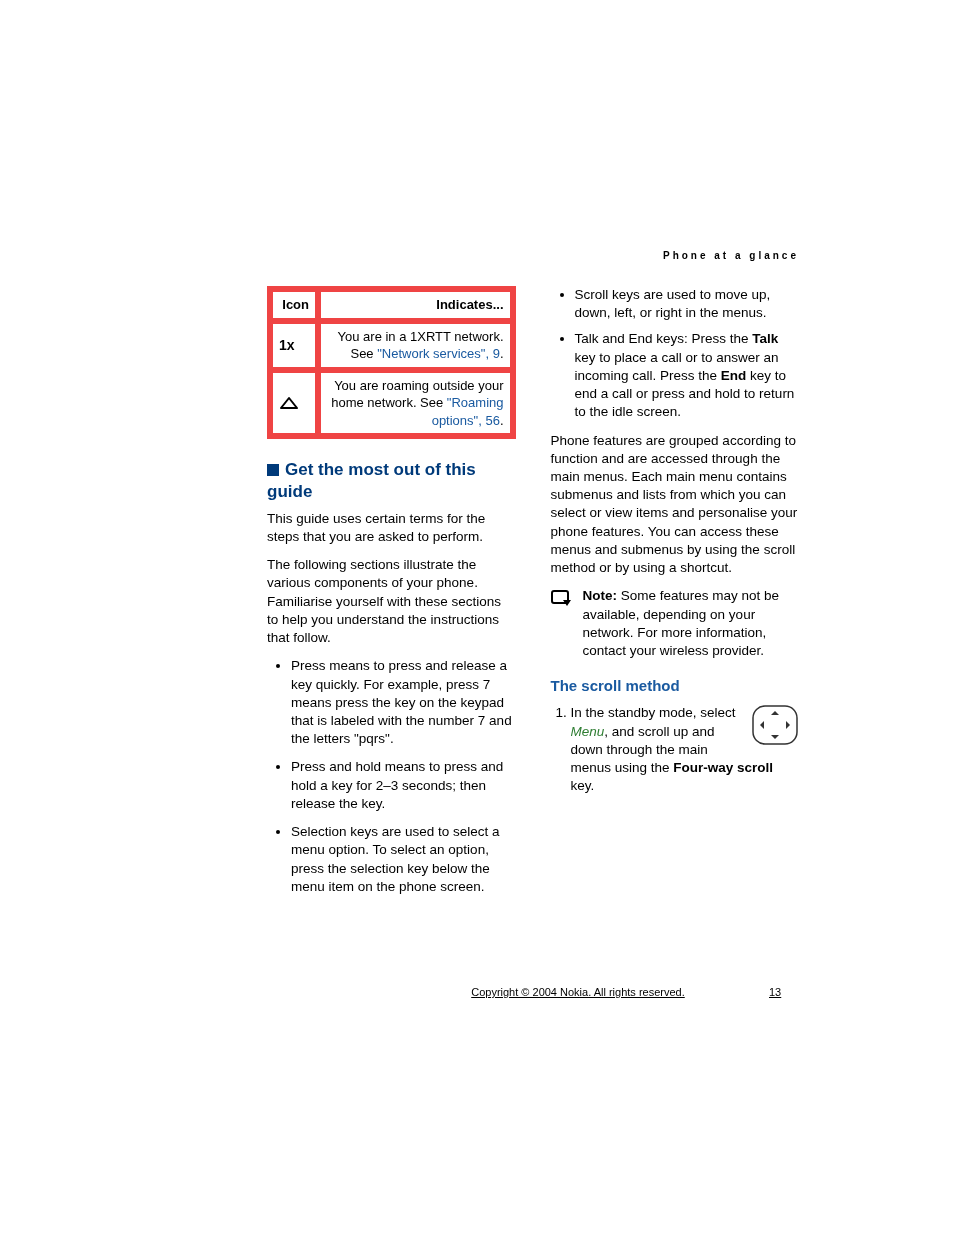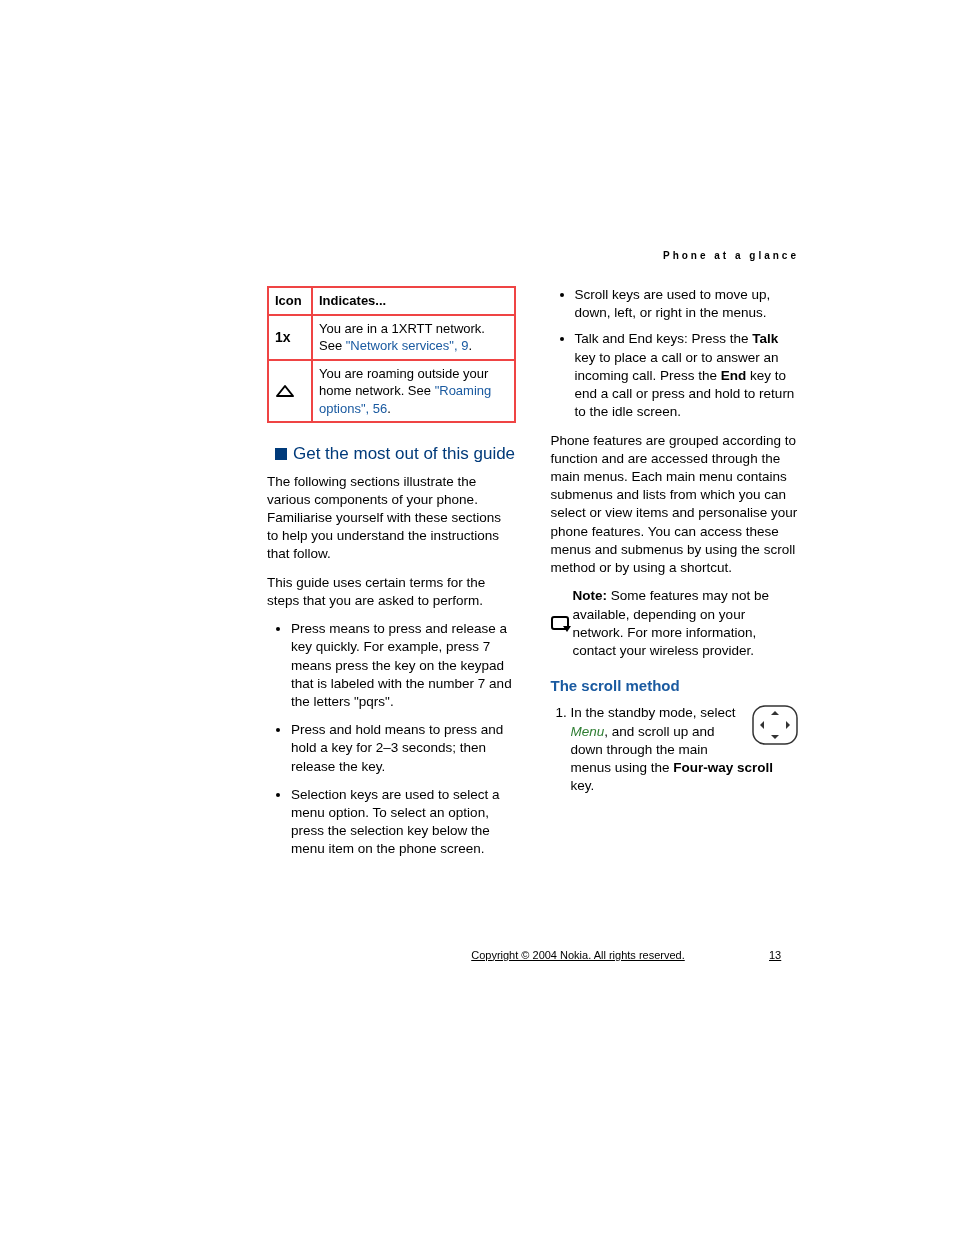--- a/index.html
+++ b/index.html
@@ -30,23 +30,23 @@
     flex: 1;
     font-size: 13.5px;
     line-height: 1.35;
   }
   table.icon-table {
     border-collapse: collapse;
     width: 100%;
     margin-bottom: 20px;
   }
   table.icon-table th, table.icon-table td {
-    border: 2px solid #ef4444;
+    border: 6px solid #ef4444;
     padding: 4px 6px;
-    text-align: left;
+    text-align: right;
     vertical-align: top;
     font-size: 13px;
   }
   table.icon-table th {
     font-weight: bold;
   }
   .icon-cell {
     width: 30px;
     text-align: center;
     vertical-align: middle !important;
@@ -59,22 +59,22 @@
     width: 12px;
     height: 12px;
     background: #003a7a;
     margin-right: 6px;
     position: relative;
     top: 1px;
   }
   h2.section {
     color: #003a7a;
     font-size: 17px;
-    font-weight: normal;
-    margin: 0 0 8px 8px;
+    font-weight: bold;
+    margin: 0 0 8px 0;
     line-height: 1.25;
   }
   h2.section .title-text {
     display: inline;
   }
   h3.subsection {
     color: #1a5aa0;
     font-size: 15px;
     font-weight: bold;
     margin: 16px 0 8px 0;
@@ -85,22 +85,22 @@
     padding-left: 24px;
   }
   ul li {
     margin-bottom: 10px;
   }
   ul.tight li { margin-bottom: 8px; }
   .bold { font-weight: bold; }
   .italic-green { color: #2e7d32; font-style: italic; }
   .note-row {
     display: flex;
-    align-items: center;
-    gap: 0;
+    align-items: flex-start;
+    gap: 10px;
     margin: 10px 0 14px 0;
   }
   .note-icon {
     flex-shrink: 0;
     width: 22px;
     margin-top: 3px;
   }
   ol {
     margin: 0;
     padding-left: 20px;
@@ -164,22 +164,22 @@
             <span>You are roaming outside your home network. See </span><span class="link">"Roaming options", 56</span><span>.</span>
           </td>
         </tr>
       </tbody>
         </table>
 
       <h2 class="section">
         <span class="square-bullet"></span><span class="title-text">Get the most out of this guide</span>
       </h2>
 
+      <p>This guide uses certain terms for the steps that you are asked to perform.</p>
       <p>The following sections illustrate the various components of your phone. Familiarise yourself with these sections to help you understand the instructions that follow.</p>
-      <p>This guide uses certain terms for the steps that you are asked to perform.</p>
 
       <ul>
         <li>Press means to press and release a key quickly. For example, press 7 means press the key on the keypad that is labeled with the number 7 and the letters "pqrs".</li>
         <li>Press and hold means to press and hold a key for 2–3 seconds; then release the key.</li>
         <li>Selection keys are used to select a menu option. To select an option, press the selection key below the menu item on the phone screen.</li>
       </ul>
     </div>
 
     <div class="col">
       <ul class="tight">

